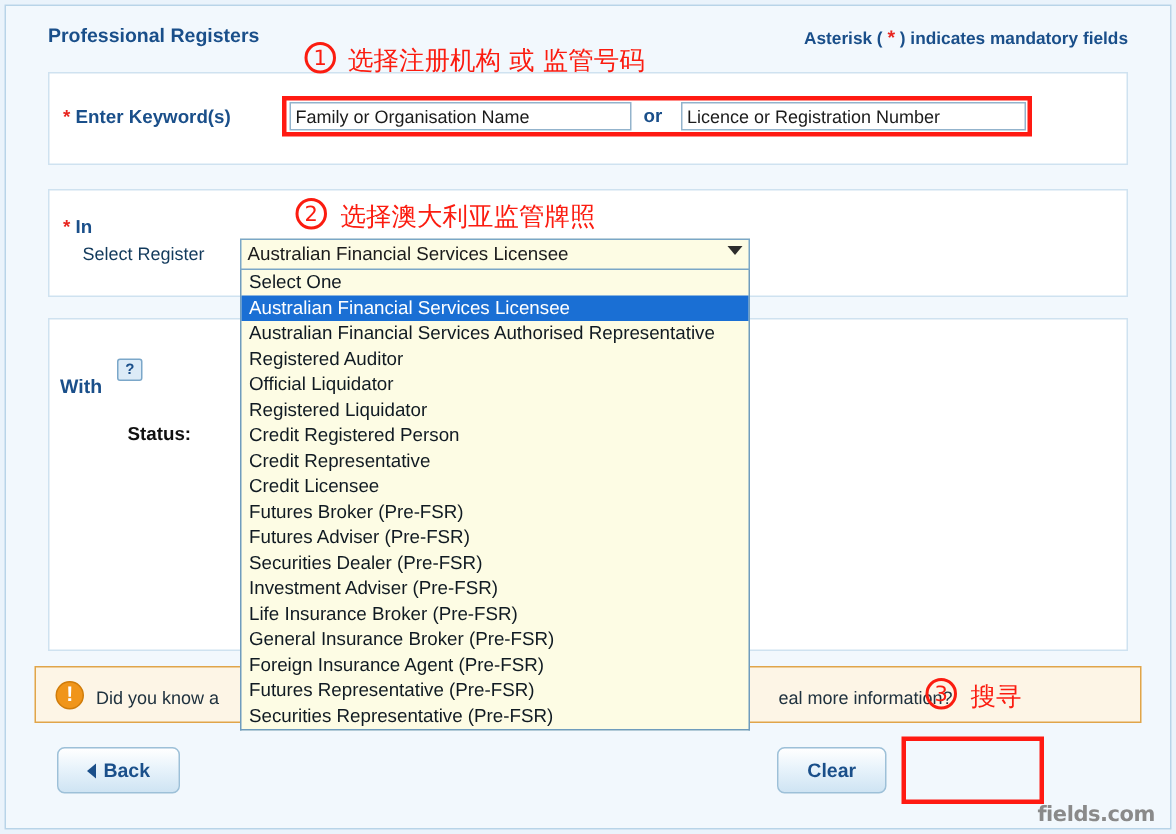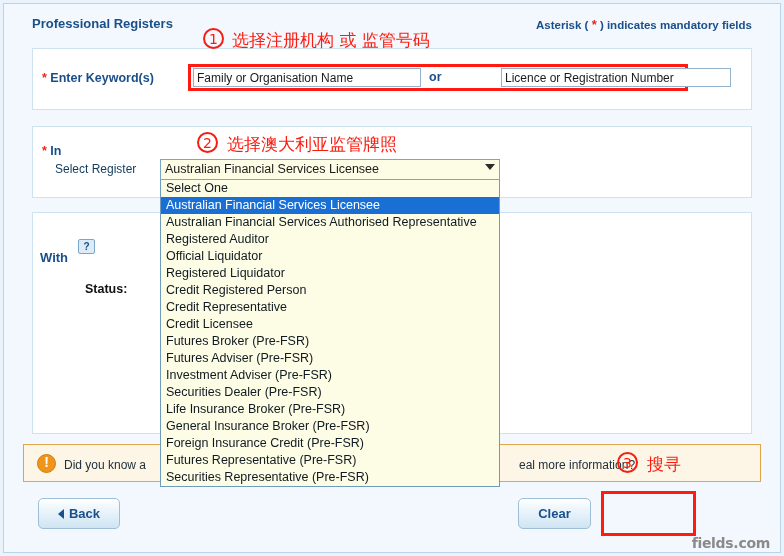--- a/index.html
+++ b/index.html
@@ -73,21 +73,21 @@
     height: 19px;
     border: 1px solid #93b3cc;
     background: #ffffff;
     font-family: "Liberation Sans", sans-serif;
     font-size: 12px;
     color: #1b1b1b;
     padding: 1px 3px;
     outline: none;
   }
   #inp-name { left: 193px; top: 68px; width: 228px; }
-  #inp-number { left: 454px; top: 68px; width: 230px; margin-left: 47px; }
+  #inp-number { left: 454px; top: 68px; width: 230px; }
   .or-word {
     position: absolute; left: 429px; top: 70px;
     font-size: 12.5px; font-weight: bold; color: #1a4f8a;
   }
 
   
   .lbl-in {
     position: absolute; left: 42px; top: 144px;
     font-size: 12.5px; font-weight: bold; color: #1a4f8a;
   }
@@ -326,25 +326,25 @@
       <li class="sel">Australian Financial Services Licensee</li>
       <li>Australian Financial Services Authorised Representative</li>
       <li>Registered Auditor</li>
       <li>Official Liquidator</li>
       <li>Registered Liquidator</li>
       <li>Credit Registered Person</li>
       <li>Credit Representative</li>
       <li>Credit Licensee</li>
       <li>Futures Broker (Pre-FSR)</li>
       <li>Futures Adviser (Pre-FSR)</li>
+      <li>Securities Dealer (Pre-FSR)</li>
       <li>Investment Adviser (Pre-FSR)</li>
-      <li>Securities Dealer (Pre-FSR)</li>
       <li>Life Insurance Broker (Pre-FSR)</li>
       <li>General Insurance Broker (Pre-FSR)</li>
-      <li>Foreign Insurance Credit (Pre-FSR)</li>
+      <li>Foreign Insurance Agent (Pre-FSR)</li>
       <li>Futures Representative (Pre-FSR)</li>
       <li>Securities Representative (Pre-FSR)</li>
     </ul>
 
   <div id="notice">
     <div class="notice-icon"></div>
     <div class="notice-text">Did you know a</div>
     <div class="notice-text-tail">eal more information?</div>
   </div>
 

